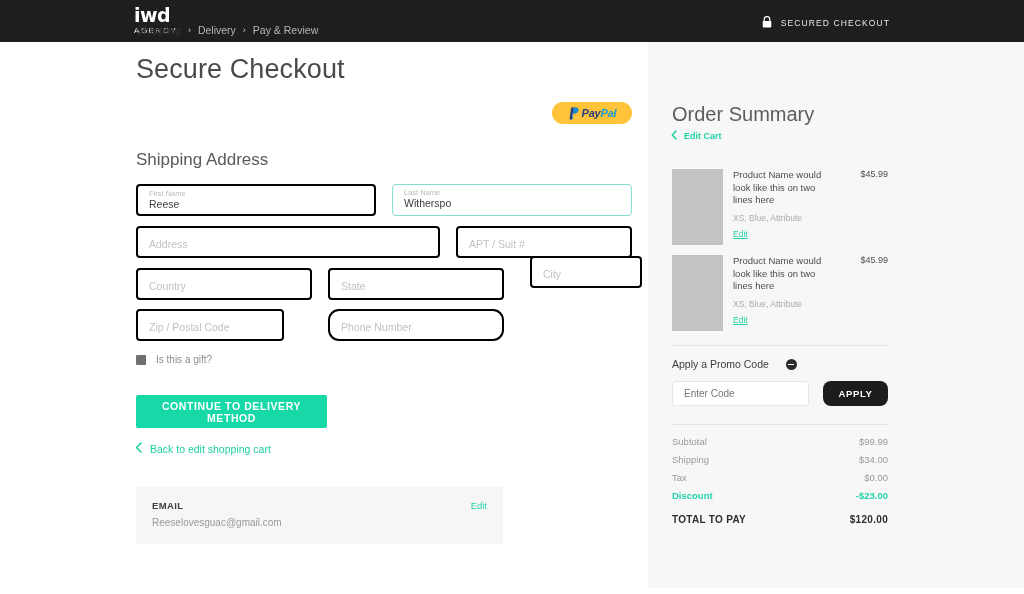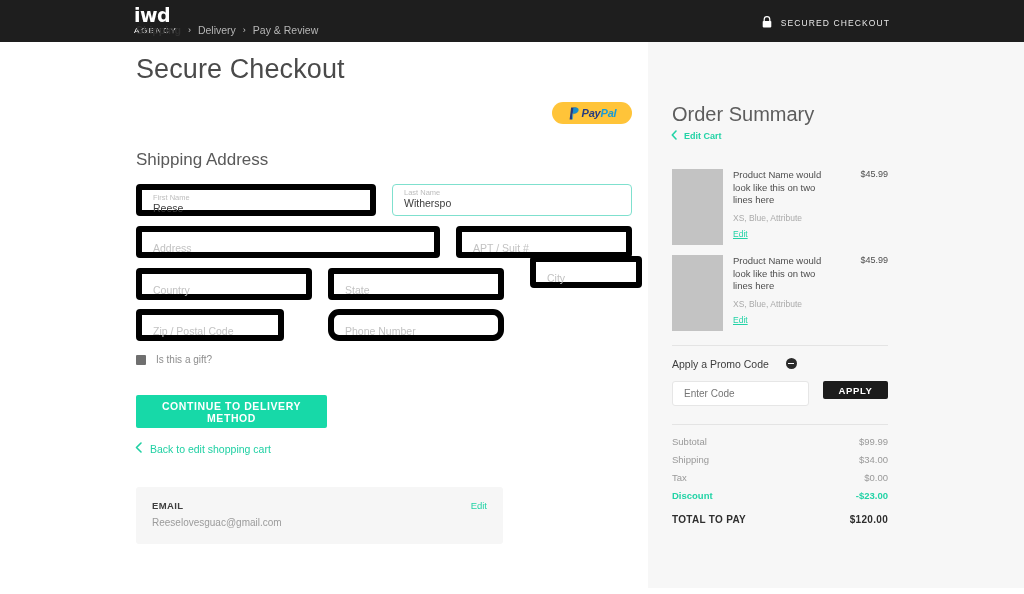--- a/index.html
+++ b/index.html
@@ -78,21 +78,21 @@
   .section-title {
     position: absolute; left: 136px; top: 150px;
     font-size: 17px; color: #5a5a5a; font-weight: 400;
   }
 
   
   .field {
     position: absolute;
     height: 32px;
     background: #ffffff;
-    border: 6px solid #000000;
+    border: 2px solid #000000;
     border-radius: 4px;
     padding: 4px 11px 0 11px;
   }
   .field.filled { padding-top: 3px; }
   .field.focused { border: 1px solid #7fe0ce; }
   .field-label {
     display: block; font-size: 7.5px; color: #bdbdbd; line-height: 9px;
   }
   .field-value {
     display: block; font-size: 10.5px; color: #3d3d3d; line-height: 13px;
@@ -194,42 +194,42 @@
 
   .divider {
     position: absolute; left: 672px; width: 216px; height: 1px;
     background: #e4e4e4;
   }
   #div-1 { top: 345px; }
   #div-2 { top: 424px; }
 
   .promo-head {
     position: absolute; left: 672px; top: 358px;
-    display: flex; align-items: flex-start; gap: 17px;
+    display: flex; align-items: flex-end; gap: 17px;
   }
   .promo-label { font-size: 10.5px; color: #3d3d3d; }
   .promo-toggle {
     width: 11px; height: 11px; border-radius: 50%; background: #2b2b2b;
     display: flex; align-items: center; justify-content: center;
     cursor: pointer;
   }
   .promo-toggle::after {
     content: ""; display: block; width: 6px; height: 1.5px; background: #fff;
   }
   .promo-input {
     position: absolute; left: 672px; top: 381px;
     width: 137px; height: 25px;
     background: #ffffff; border: 1px solid #e6e6e6; border-radius: 3px;
     font-size: 10px; color: #c2c2c2; padding: 0 11px;
     font-family: "Liberation Sans", sans-serif;
   }
   .apply-btn {
     position: absolute; left: 823px; top: 381px;
-    width: 65px; height: 18px;
-    background: #1c1c1c; border: none; border-radius: 2px;
+    width: 65px; height: 25px;
+    background: #1c1c1c; border: none; border-radius: 8px;
     color: #ffffff; font-size: 9.5px; font-weight: 700; letter-spacing: 0.6px;
     font-family: "Liberation Sans", sans-serif; cursor: pointer;
   }
 
   .totals { position: absolute; left: 672px; top: 436px; width: 216px; }
   .total-row {
     display: flex; justify-content: space-between; align-items: baseline;
     margin-bottom: 7px; font-size: 9.5px; color: #999999;
   }
   .total-row.discount .t-label,

